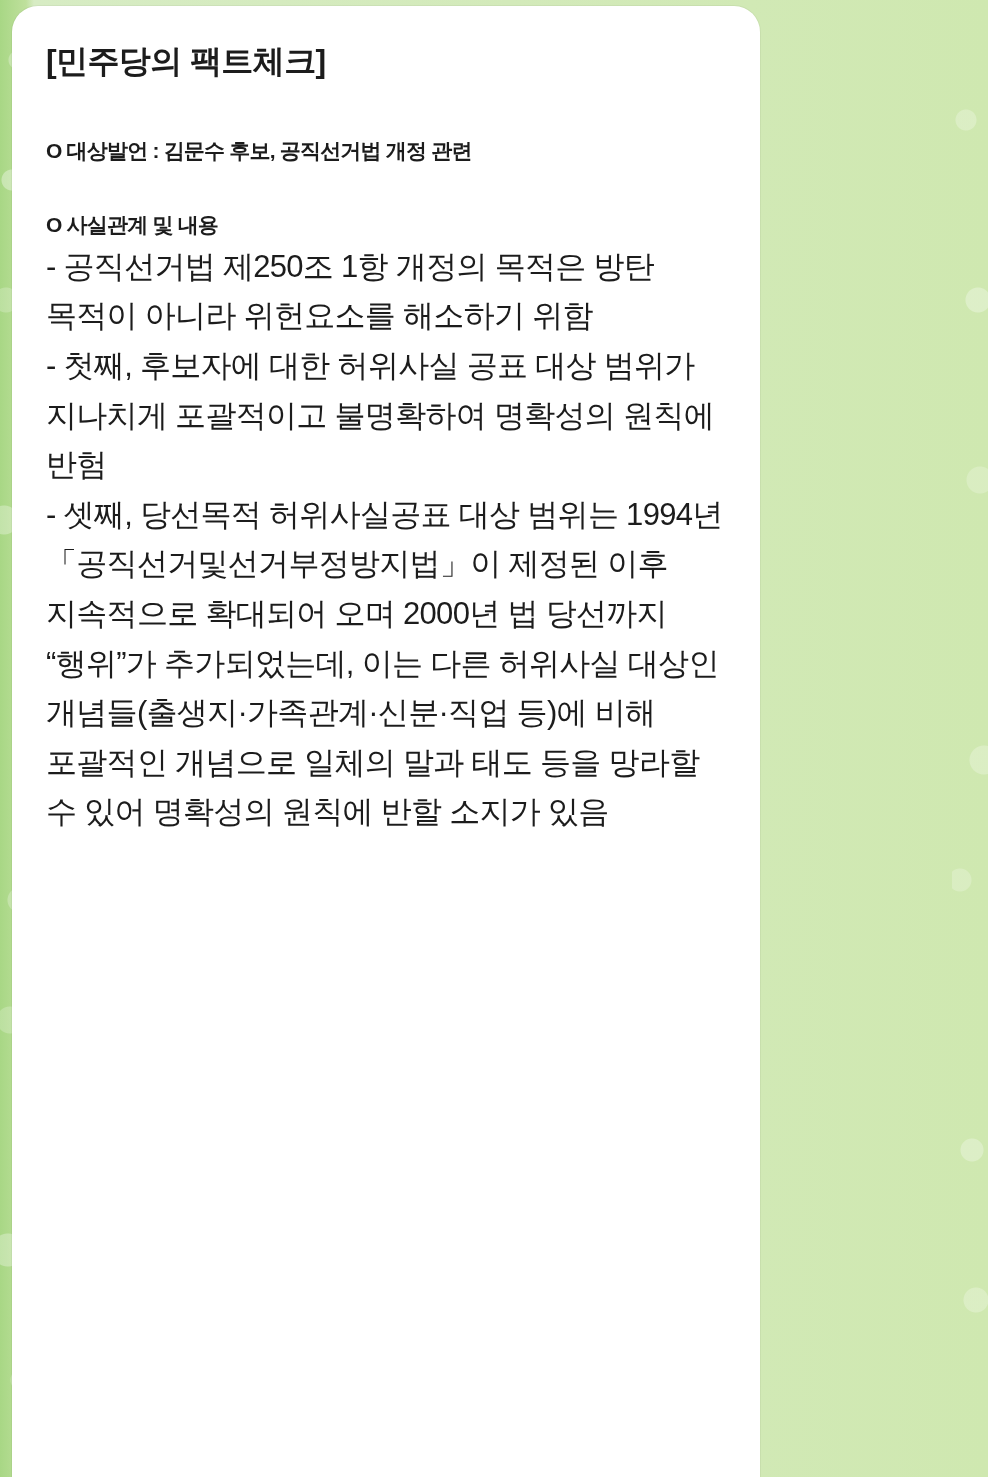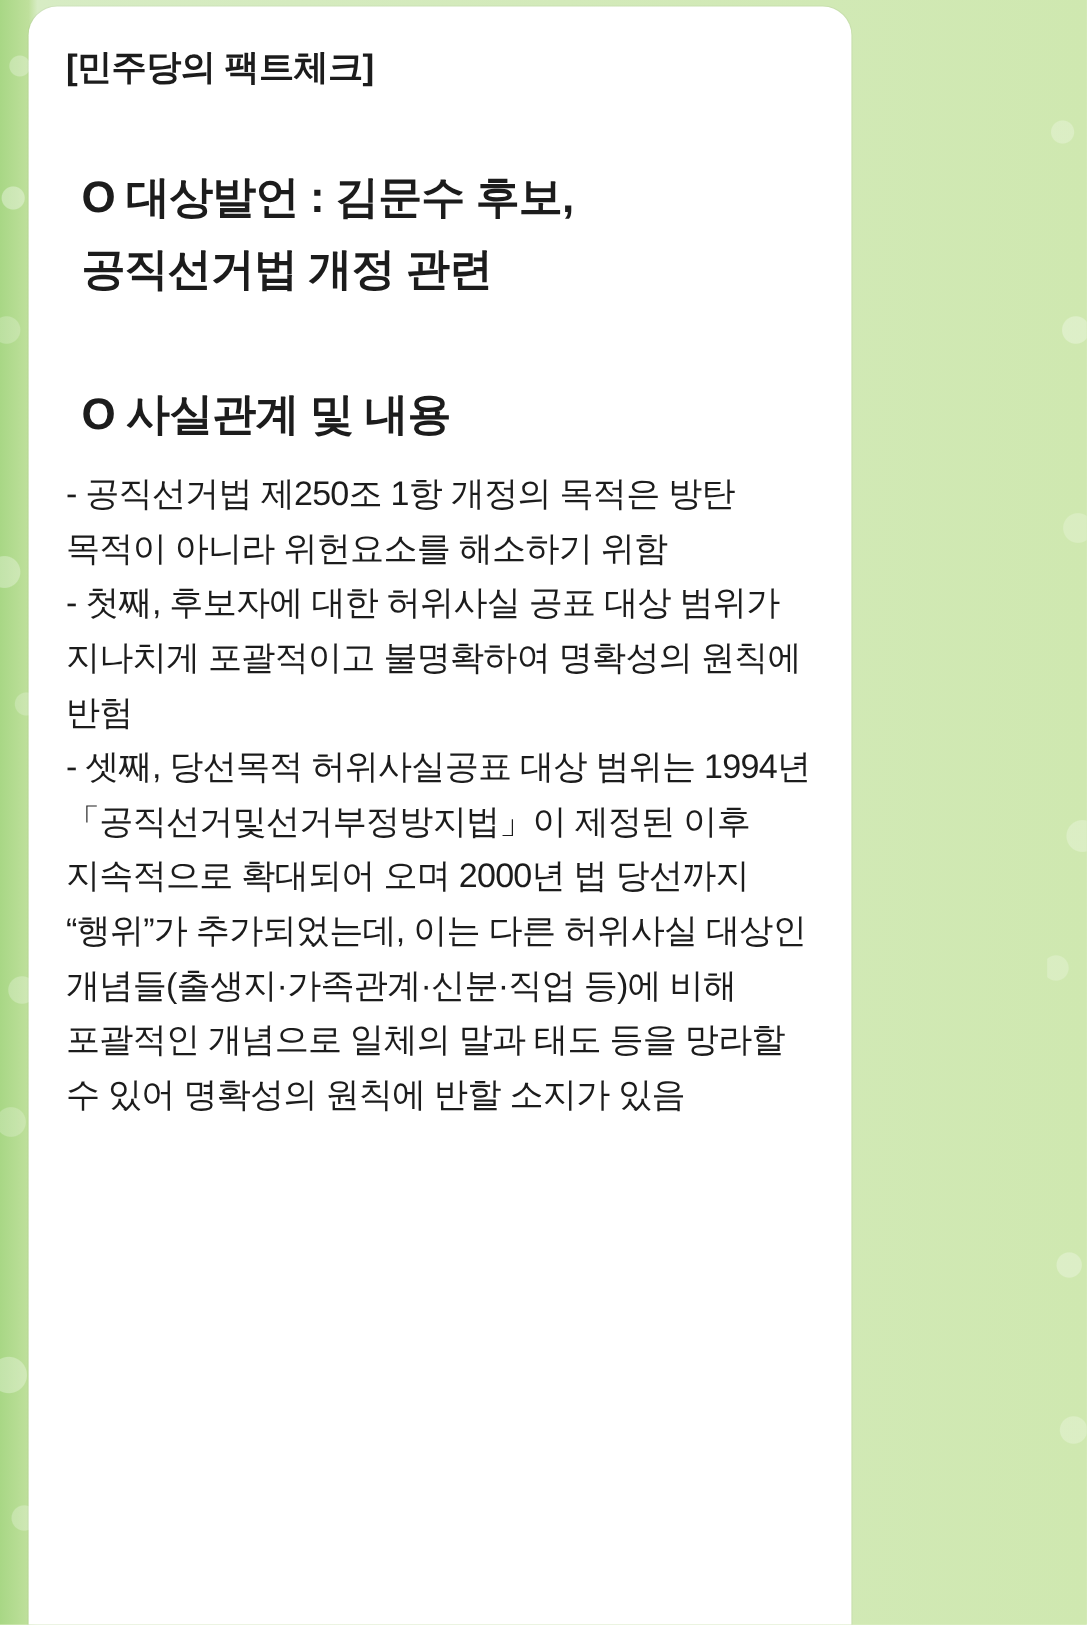--- a/index.html
+++ b/index.html
@@ -51,21 +51,21 @@
       radial-gradient(circle at 14px 120px, rgba(255,255,255,0.25) 0 10px, transparent 11px),
       radial-gradient(circle at 28px 480px, rgba(255,255,255,0.22) 0 13px, transparent 14px),
       radial-gradient(circle at 8px 880px, rgba(255,255,255,0.22) 0 11px, transparent 12px),
       radial-gradient(circle at 24px 1300px, rgba(255,255,255,0.25) 0 12px, transparent 13px);
     pointer-events: none;
   }
 
   
   .card {
     position: absolute;
-    left: 26px;
+    left: 12px;
     top: 6px;
     width: 748px;
     height: 1471px;
     background: #ffffff;
     border-radius: 26px 26px 0 0;
     box-shadow: 0 0 0 1px rgba(0,0,0,0.04);
     box-sizing: border-box;
     padding: 30px 34px 0 34px;
     overflow: hidden;
   }
@@ -87,22 +87,22 @@
 
   .spacer {
     height: 44px;
   }
   .spacer-sm {
     height: 40px;
   }
 
   .section-head {
     font-weight: bold;
-    font-size: 40px;
-    margin: 14px;
+    font-size: 21px;
+    margin: 0;
     letter-spacing: -0.8px;
   }
 
   .para {
     margin: 0;
     font-size: 31px;
     line-height: 1.60;
     letter-spacing: -0.7px;
   }
 </style>

